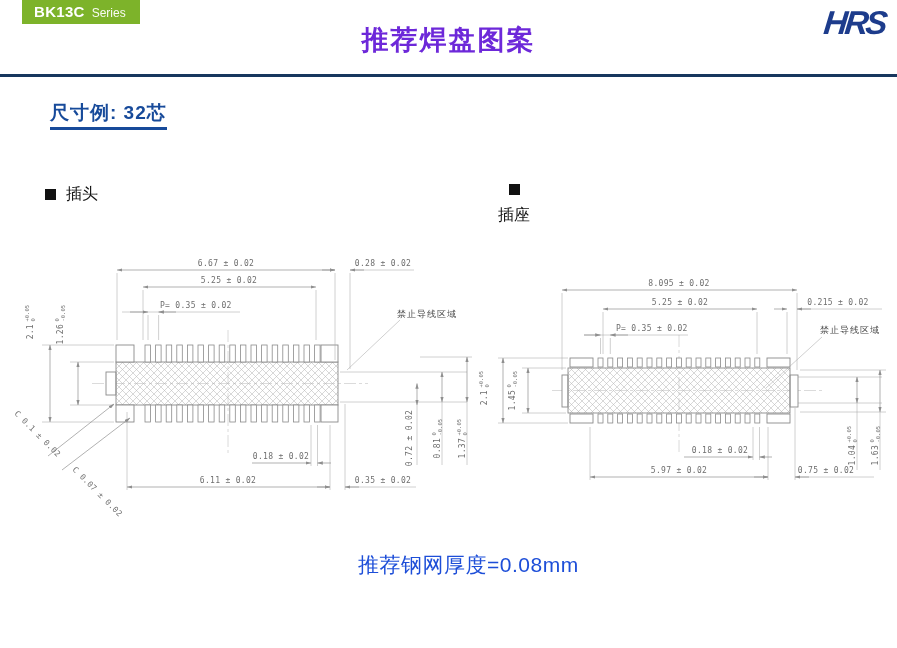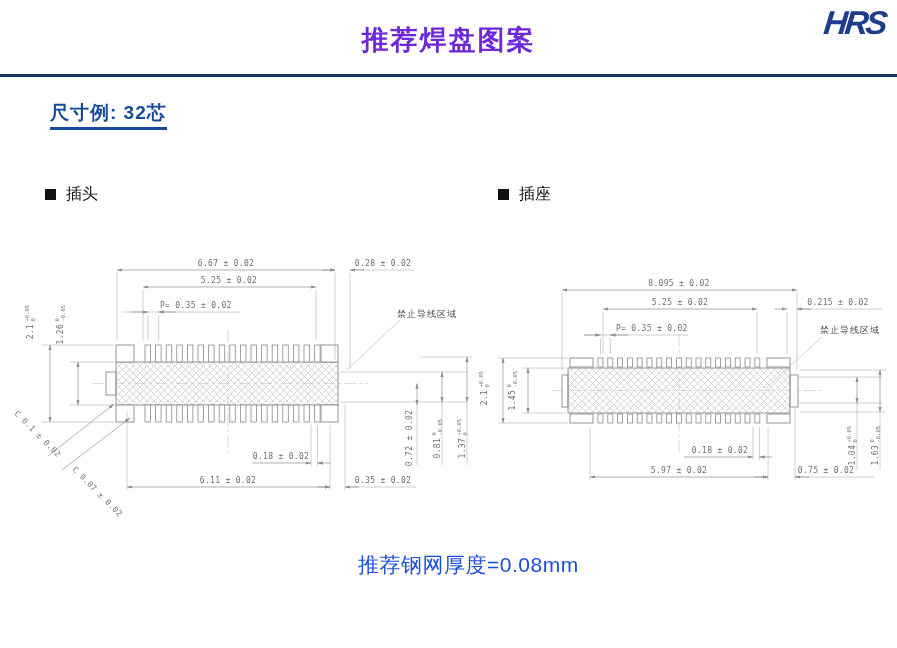--- a/index.html
+++ b/index.html
@@ -22,21 +22,21 @@
   .rule { position:absolute; left:0; right:0; top:74px; height:3px; background:#17375e; }
 
   .size-example { position:absolute; left:50px; top:100px; font-size:19px; font-weight:bold;
                   color:#174a9a; border-bottom:3px solid #174a9a; padding-bottom:1px;
                   letter-spacing:1px; }
 
   .sec { position:absolute; top:184px; display:flex; align-items:center; gap:10px;
          font-size:16px; font-weight:normal; color:#111; }
   .sec .sq { width:11px; height:11px; background:#111; }
   #sec-plug { left:45px; }
-  #sec-recept { left:498px; }
+  #sec-recept { left:498px;flex-direction:column; }
 
   .note { position:absolute; left:358px; top:551px; font-size:21px; color:#1d4ed8;
           letter-spacing:.5px; font-weight:500; }
 
   svg { position:absolute; }
   #svg-plug   { left:0;   top:240px; }
   #svg-recept { left:470px; top:240px; }
 
   .ln   { stroke:#8a8a8a; stroke-width:.9; fill:#fff; }
   .thin { stroke:#a8a8a8; stroke-width:.55; fill:none; }
@@ -45,20 +45,24 @@
   .dt   { font-family:"DejaVu Sans Mono", monospace; font-size:8px; fill:#6e6e6e; letter-spacing:.3px; }
   .tol  { font-family:"DejaVu Sans Mono", monospace; font-size:5.5px; fill:#6e6e6e; }
   .cjk  { font-family:"Liberation Sans", sans-serif; font-size:9px; fill:#4a4a4a; letter-spacing:1px; }
   g[data-pads] rect { fill:#fff; stroke:#8a8a8a; stroke-width:.8; }
 </style>
 </head>
 <body>
 
 <div class="page">
 
+  <div class="badge">
+    <span class="b1">BK13C</span>
+    <span class="b2">Series</span>
+  </div>
 
   <div class="title">推荐焊盘图案</div>
 
   <div class="logo">HRS</div>
 
   <div class="rule"></div>
 
   <div class="size-example">尺寸例: 32芯</div>
 
   <div class="sec" id="sec-plug">

